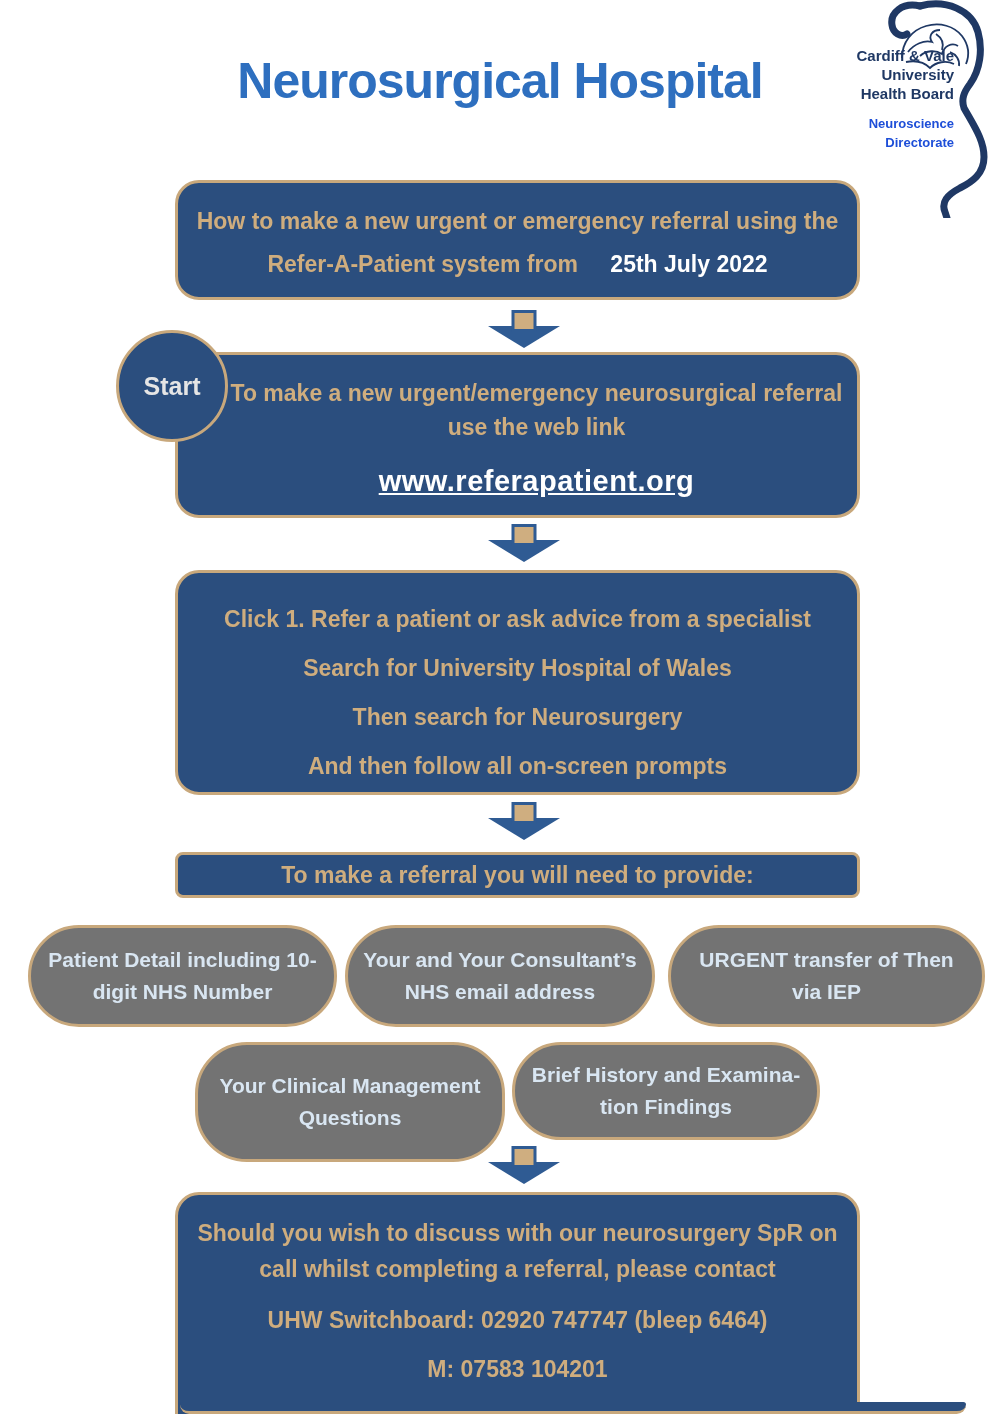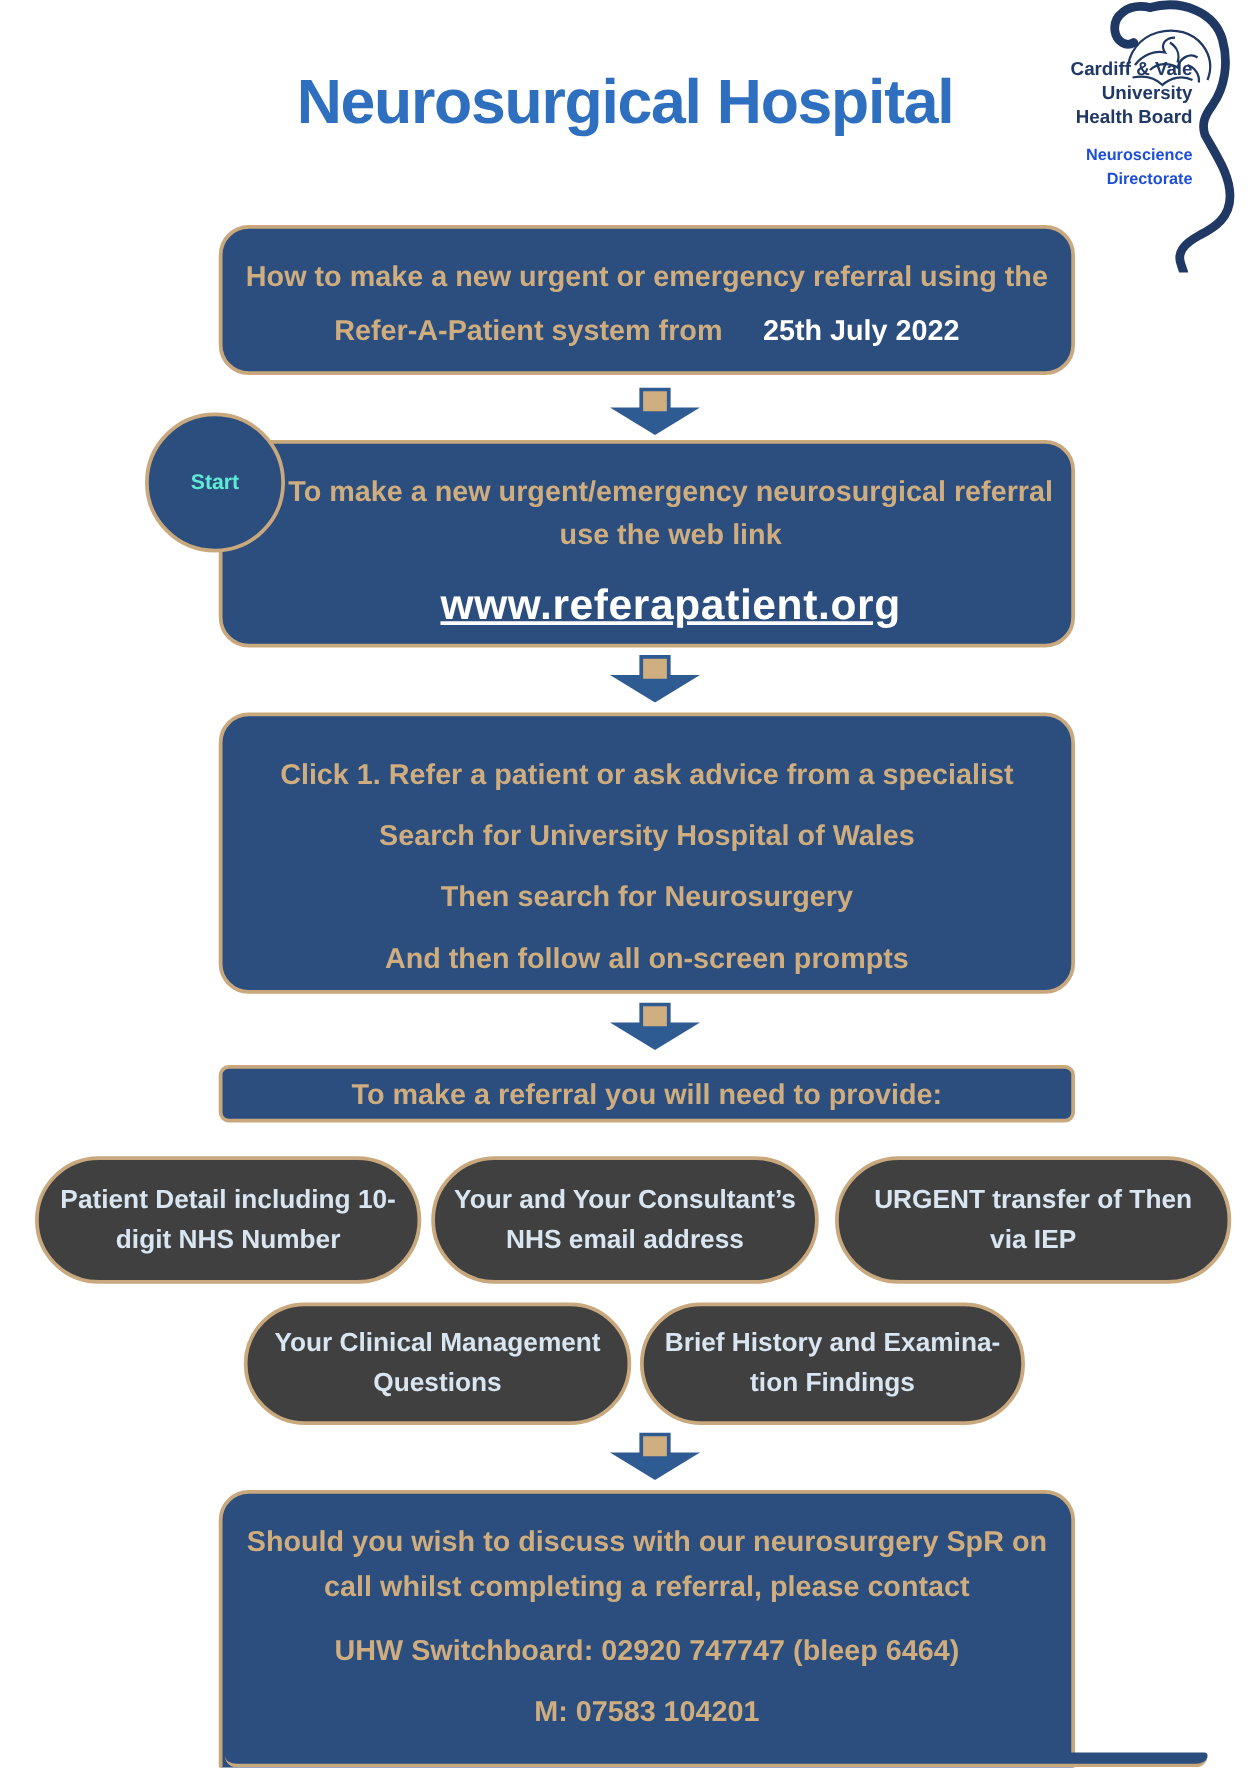--- a/index.html
+++ b/index.html
@@ -34,57 +34,57 @@
     font-size:23px;
   }
   .fbox .ln { display:block; }
   .intro-box   { top:180px; height:120px; padding-top:17px; }
   .intro-box .ln { line-height:43px; }
   .hl-white { color:#ffffff;margin-left:26px; }
   .weblink-box { top:352px; height:166px; padding-top:21px; padding-left:52px; padding-right:14px; }
   .weblink-box .ln { line-height:34px; }
   .weblink {
     display:inline-block; margin-top:21px;
-    color:#ffffff; font-size:34px;
+    color:#ffffff; font-size:29px;
     text-decoration:underline;
     letter-spacing:0.5px;
   }
   .steps-box { top:570px; height:225px; padding-top:22px; }
   .steps-box .ln { line-height:49px; }
   .provide-bar {
     top:852px; height:46px; border-radius:8px;
     line-height:40px;
   }
   .contact-box { top:1192px; height:248px; padding-top:20px; }
   .contact-box .ln1 { line-height:36px; }
   .contact-box .ln2 { line-height:36px; }
   .contact-box .ln3 { line-height:36px; margin-top:15px; }
   .contact-box .ln4 { line-height:36px; margin-top:13px; }
   
   .start-circle {
     position:absolute; top:330px; left:116px;
     width:112px; height:112px; border-radius:50%;
     background:#2b4e7e; border:3px solid #c8a87c;
-    color:#5eead4; font-size:17px;
+    color:#e5e5e5; font-size:25px;
     display:flex; align-items:center; justify-content:center;
     z-index:5;
   }
   
   .pill {
     position:absolute;
-    background:#404040; border:3px solid #c8a87c;
+    background:#737373; border:3px solid #c8a87c;
     border-radius:52px;
     color:#d9e6f2; font-size:21px; text-align:center;
     display:flex; flex-direction:column; justify-content:center;
     line-height:32px;
   }
   .pill-a { top:925px; left:28px;  width:309px; height:102px; }
   .pill-b { top:925px; left:345px; width:310px; height:102px; }
   .pill-c { top:925px; left:668px; width:317px; height:102px; }
-  .pill-d { top:1042px; left:195px; width:310px; height:98px; }
+  .pill-d { top:1042px; left:195px; width:310px; height:120px; }
   .pill-e { top:1042px; left:512px; width:308px; height:98px; }
   
   .arrow { position:absolute; left:488px; width:72px; height:38px; }
   .arrow-1 { top:310px; }
   .arrow-2 { top:524px; }
   .arrow-3 { top:802px; }
   .arrow-4 { top:1146px; }
   
   .next-box-sliver {
     position:absolute; top:1402px; left:180px; width:786px; height:12px;

